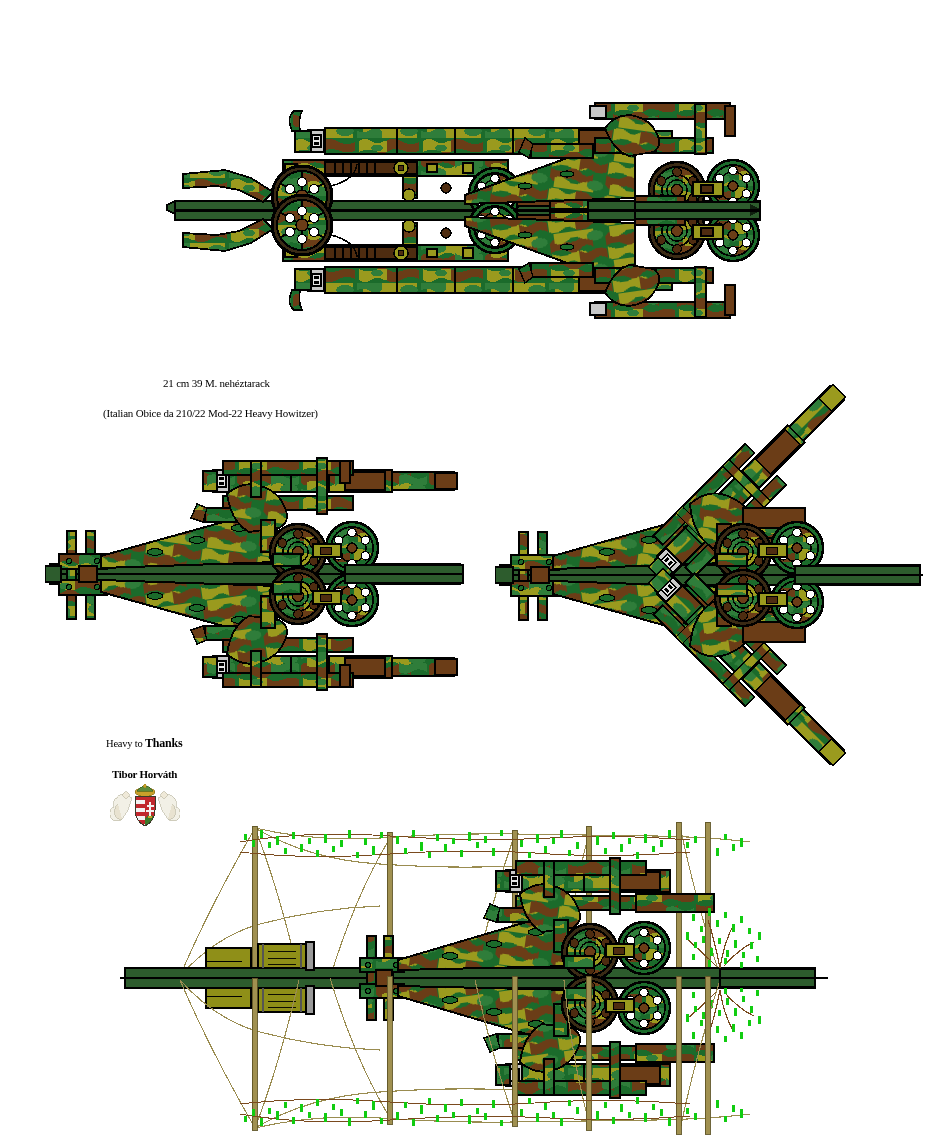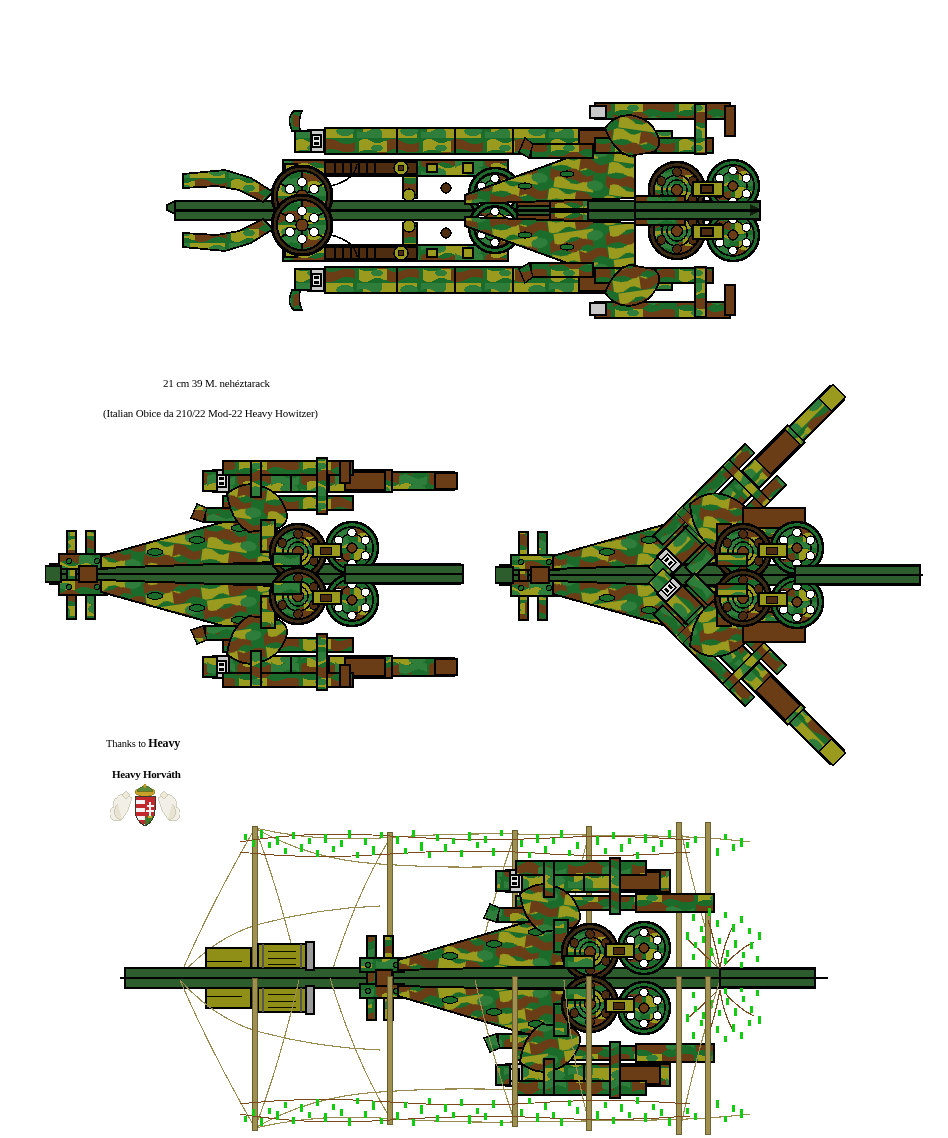--- a/index.html
+++ b/index.html
@@ -492,22 +492,22 @@
         <rect x="264" y="184" width="28" height="13" fill="#9a9a1e" stroke="#000" stroke-width="1.3"></rect>
         <rect x="271" y="187" width="11" height="7" fill="#4e2c10" stroke="#000" stroke-width="1"></rect>
         <rect x="222" y="194" width="30" height="12" fill="url(#camo)" stroke="#000" stroke-width="1.4"></rect>
       </g>
 
       <rect x="300" y="206" width="125" height="18" fill="#2d5c2d" stroke="#000" stroke-width="2"></rect>
       <line x1="300" y1="215" x2="428" y2="215" stroke="#000" stroke-width="2.2"></line>
     </svg>
   </div>
 
-  <div class="cap" id="credit-thanks"><span>Thanks to </span><b>Heavy</b></div>
-  <div class="cap" id="credit-author">Heavy Horváth</div>
+  <div class="cap" id="credit-thanks"><span>Heavy to </span><b>Thanks</b></div>
+  <div class="cap" id="credit-author">Tibor Horváth</div>
 
   <div id="coa-wrap">
     <svg width="70" height="44" viewBox="0 0 70 44">
 
       <g fill="#f2f0e6" stroke="#b8b49e" stroke-width="0.6">
         <path d="M22 14 q-8 -6 -14 -2 q-6 4 -4 11 q-5 2 -4 8 q1 6 7 6 q5 0 7 -5 l4 -6z"></path>
         <circle cx="16" cy="11" r="3.2" fill="#efe9d8"></circle>
         <path d="M8 20 q-5 5 -3 11 q2 5 7 4" fill="#e8e2d0"></path>
       </g>
       <g fill="#f2f0e6" stroke="#b8b49e" stroke-width="0.6">

